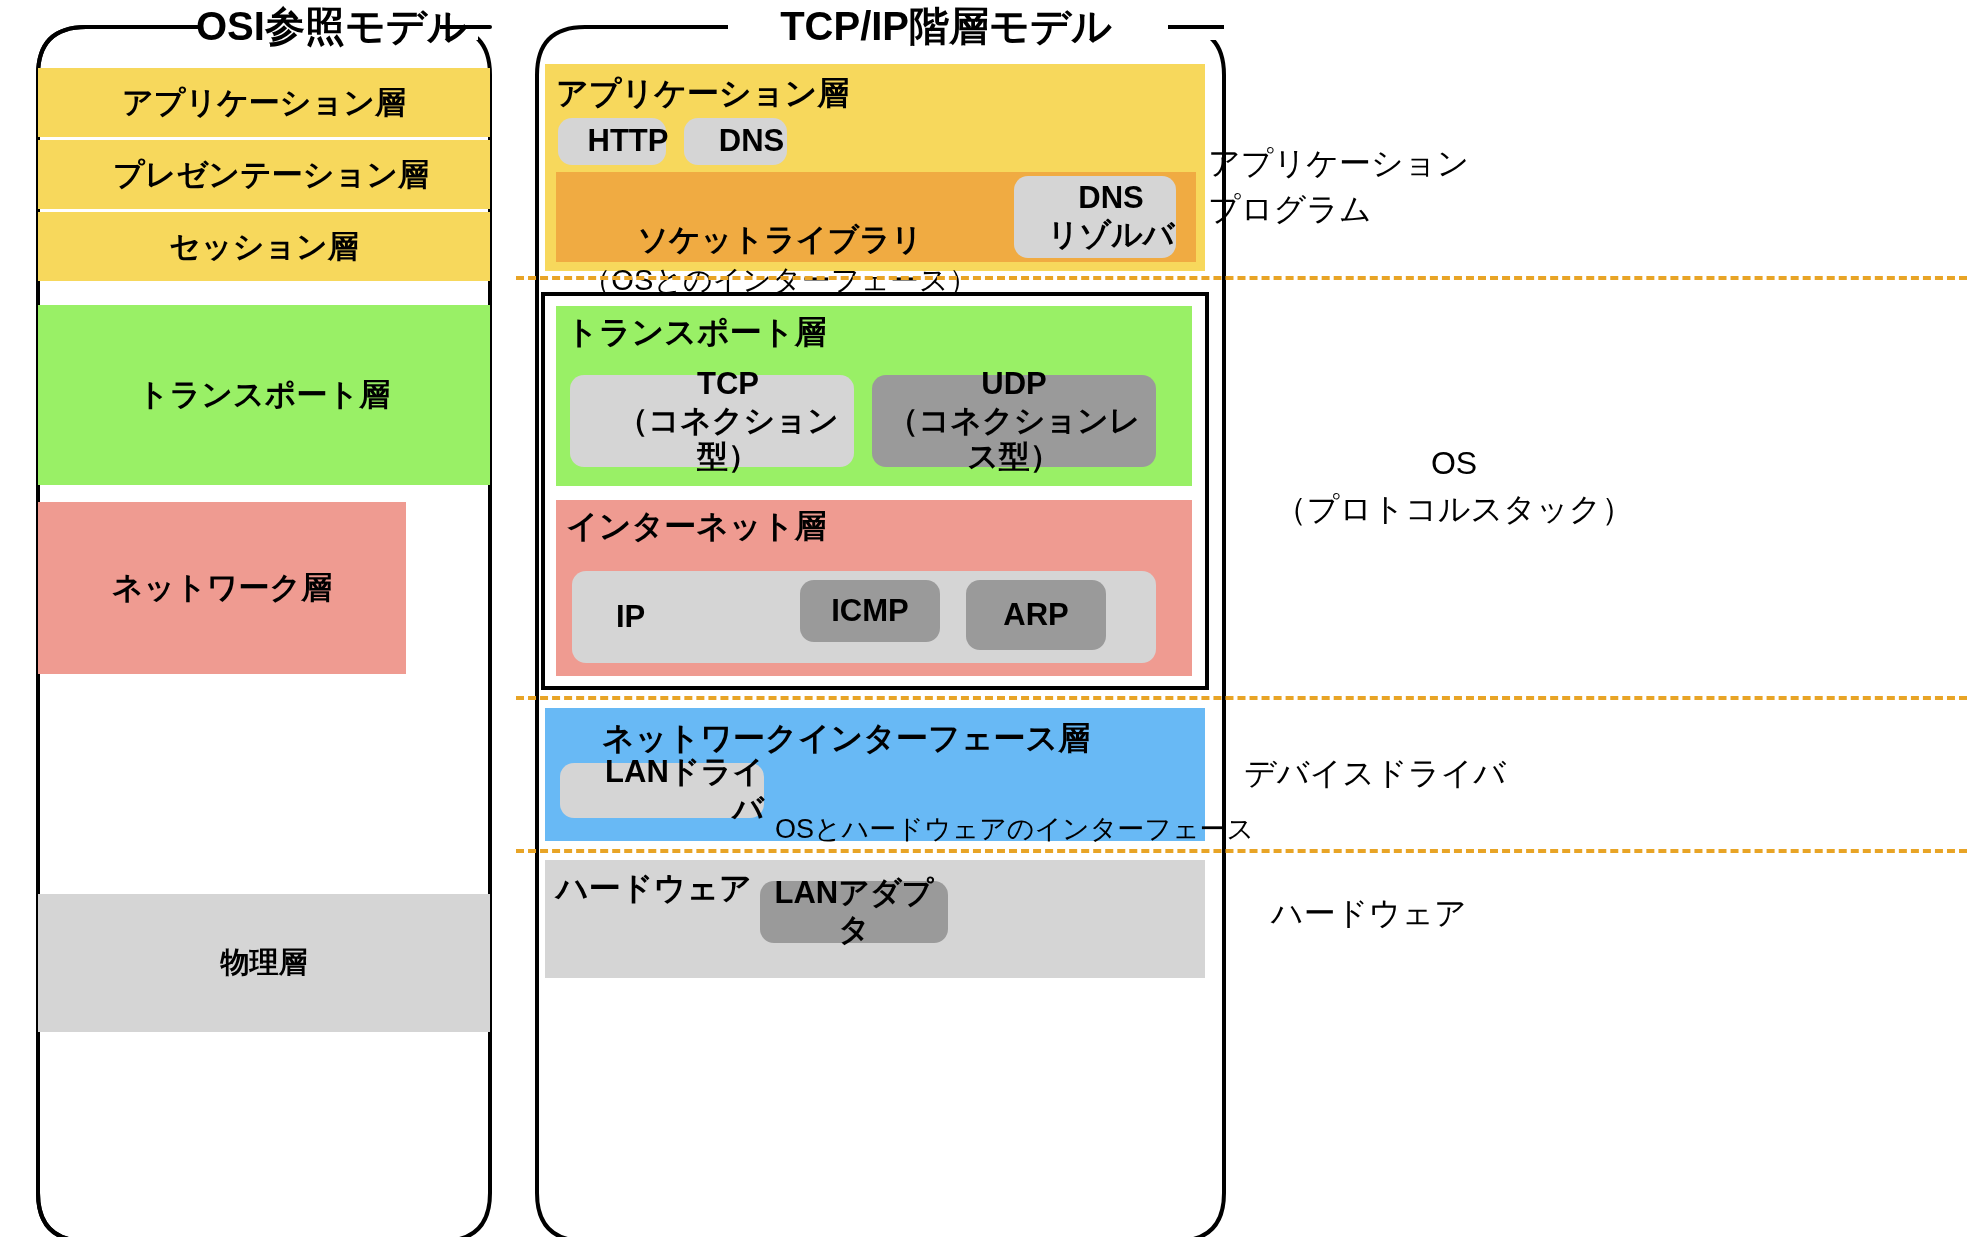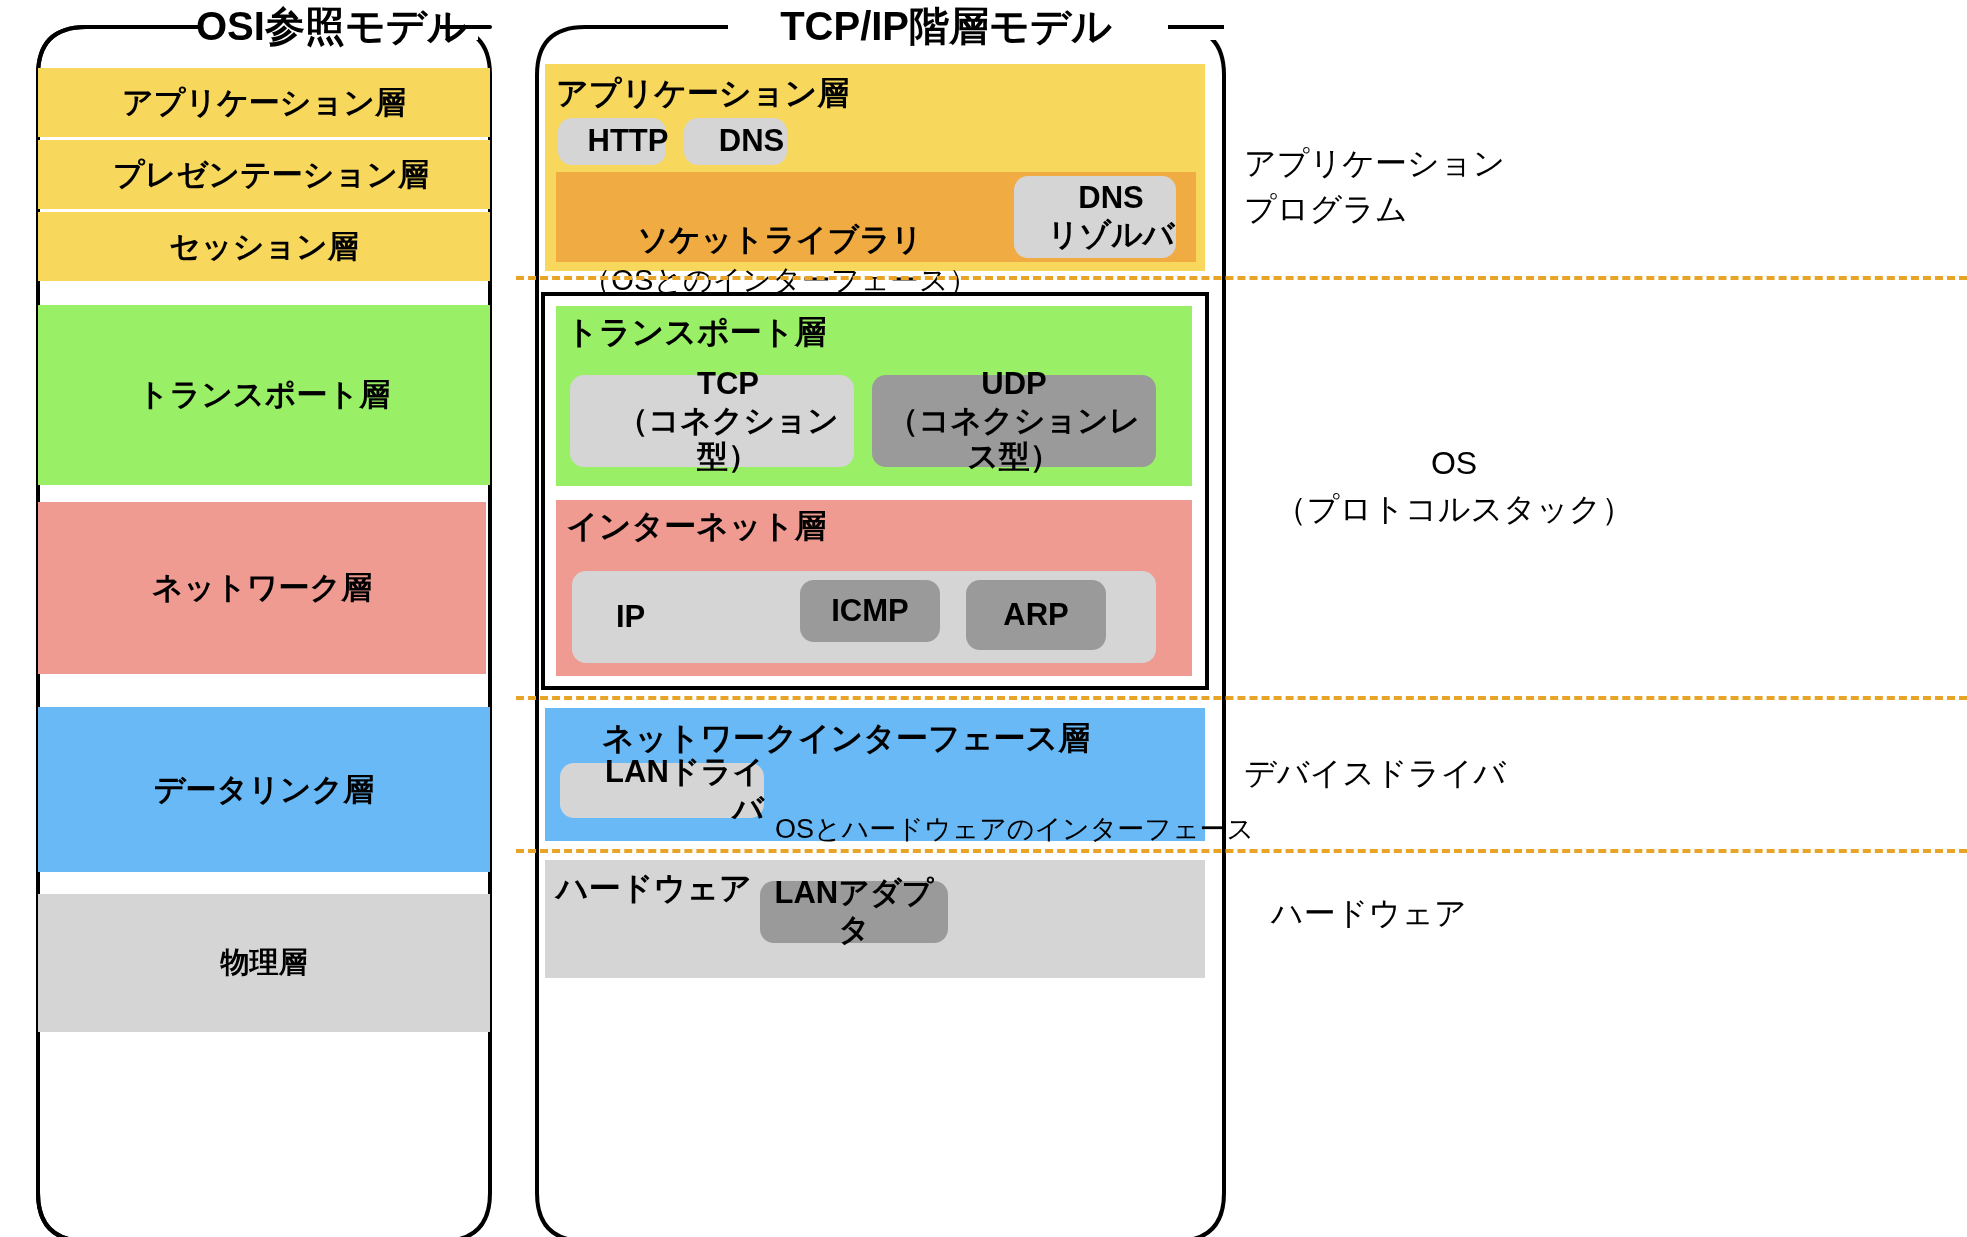--- a/index.html
+++ b/index.html
@@ -149,27 +149,24 @@
     <span>プレゼンテーション層</span>
   </div>
   <div class="layer layer-center c-yellow" style="left:38px; top:212px; width:452px; height:69px;">
     <span>セッション層</span>
   </div>
 
   <div class="layer layer-center c-green" style="left:38px; top:305px; width:452px; height:180px;">
     <span>トランスポート層</span>
   </div>
 
-  <div class="layer layer-center c-red" style="left:38px; top:502px; width:448px; height:172px;">
+  <div class="layer layer-center c-red" style="left:38px; top:502px; width:368px; height:172px;">
     <span>ネットワーク層</span>
   </div>
 
-  <div class="layer layer-center c-blue" style="left:38px; top:707px; width:452px; height:165px;">
-    <span>データリンク層</span>
-  </div>
 
   <div class="layer layer-center c-gray" style="left:38px; top:894px; width:452px; height:138px; font-size:29px;">
     <span>物理層</span>
   </div>
 
   <div class="layer c-yellow" style="left:545px; top:64px; width:660px; height:207px;">
   </div>
   <div class="layer-title" style="left:556px; top:77px;">アプリケーション層</div>
 
   <div class="chip chip-light" style="left:558px; top:118px; width:108px; height:47px; font-size:31px;">
@@ -236,21 +233,21 @@
 
   <div class="dash" style="left:516px; top:849px; width:1451px;"></div>
 
   <div class="layer c-gray" style="left:545px; top:860px; width:660px; height:118px;"></div>
   <div class="layer-title" style="left:556px; top:872px;">ハードウェア</div>
 
   <div class="chip chip-dark" style="left:760px; top:881px; width:188px; height:62px; font-size:31px;">
     <span class="chip-line">LANアダプタ</span>
   </div>
 
-  <div class="side-note" style="left:1244px; top:140px; width:400px;">アプリケーション
+  <div class="side-note" style="left:1208px; top:140px; width:400px;">アプリケーション
 プログラム</div>
 
   <div class="side-note center" style="left:1244px; top:440px; width:420px;">OS
 （プロトコルスタック）</div>
 
   <div class="side-note" style="left:1244px; top:750px; width:400px;">デバイスドライバ</div>
 
   <div class="side-note" style="left:1271px; top:890px; width:400px;">ハードウェア</div>
 
 </div>

